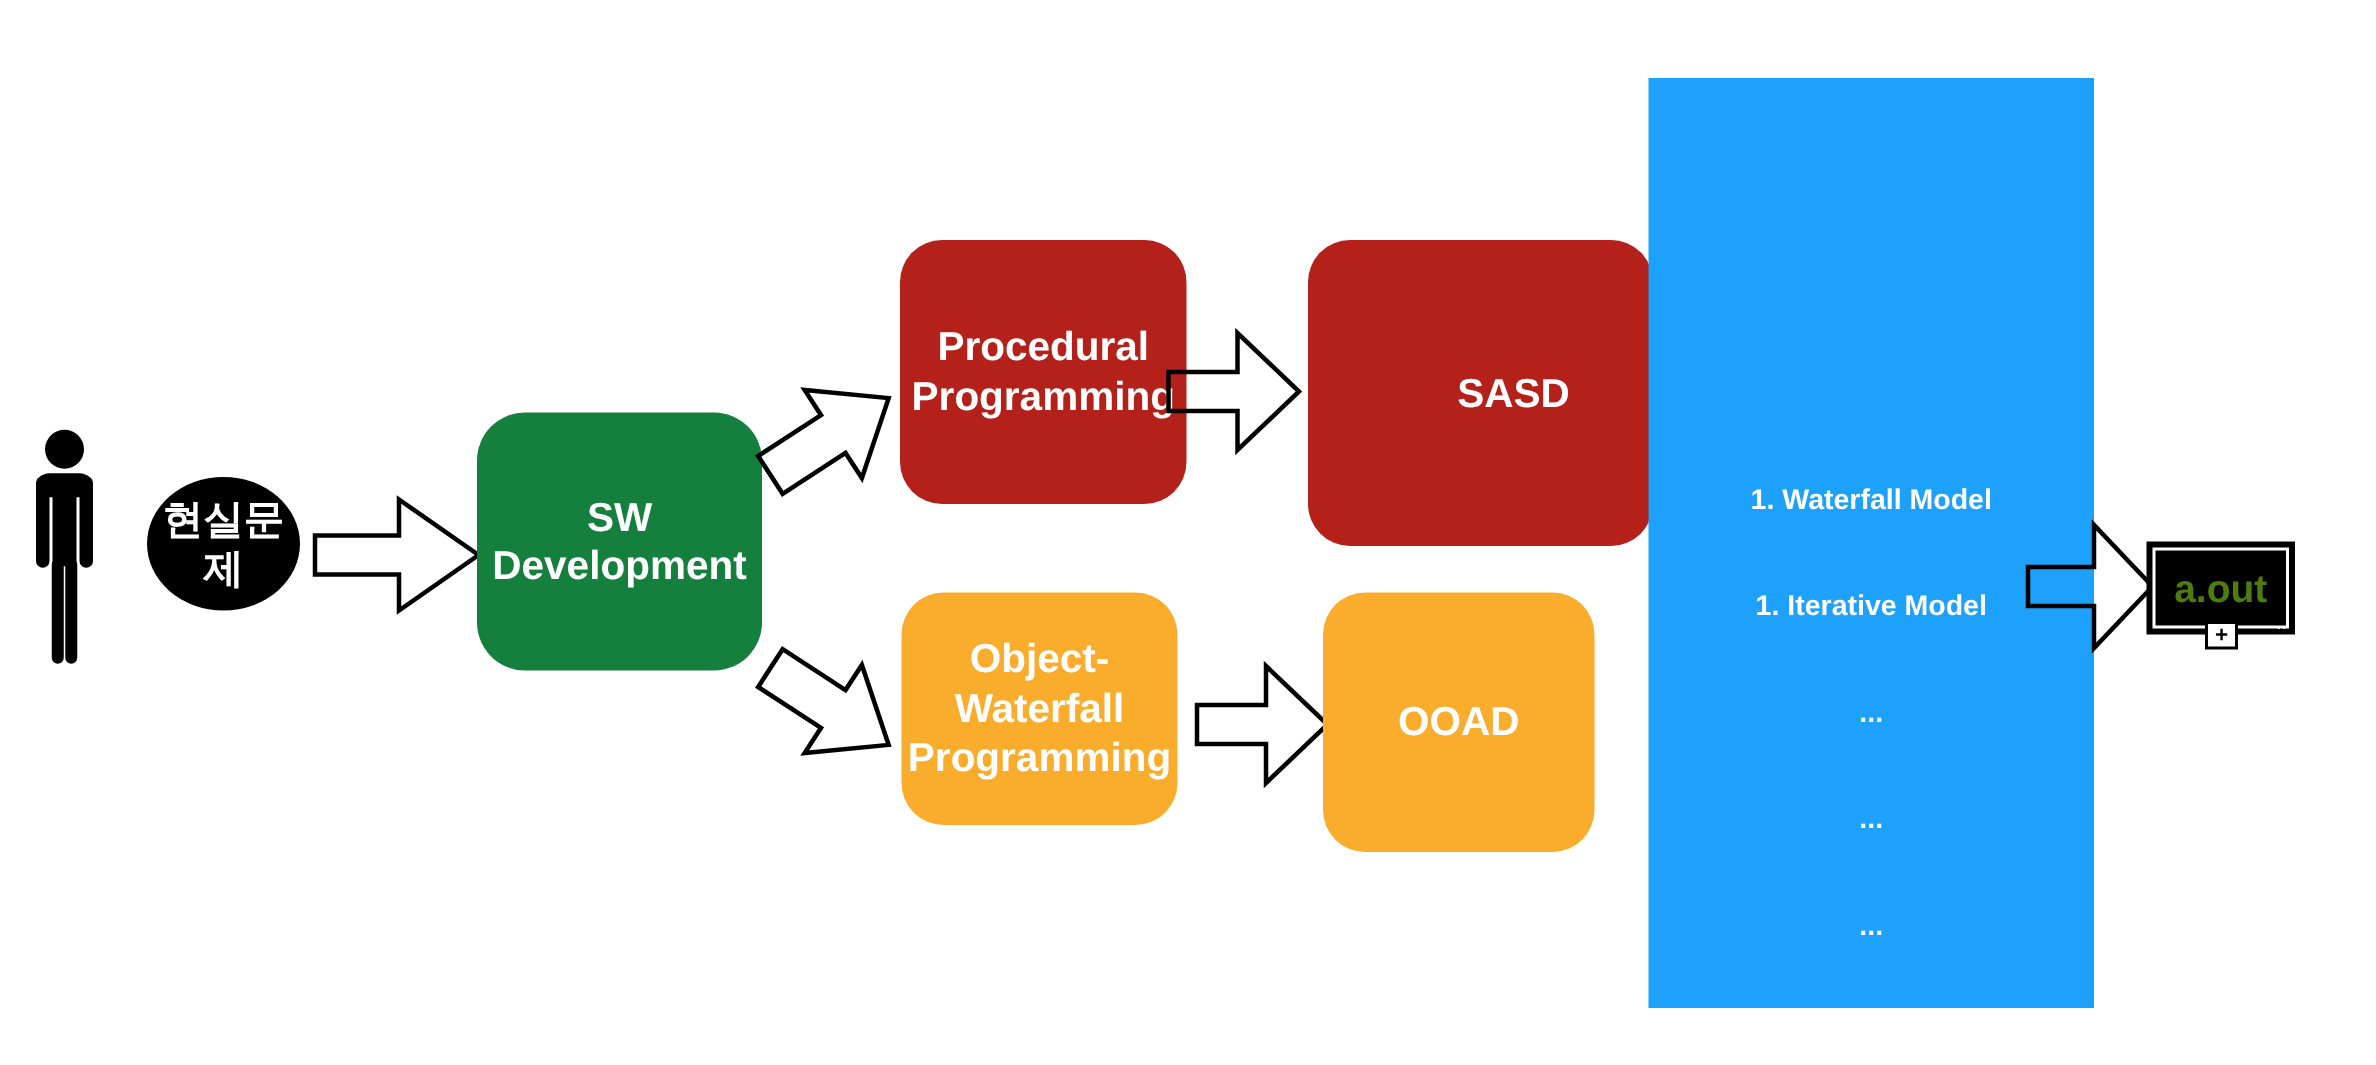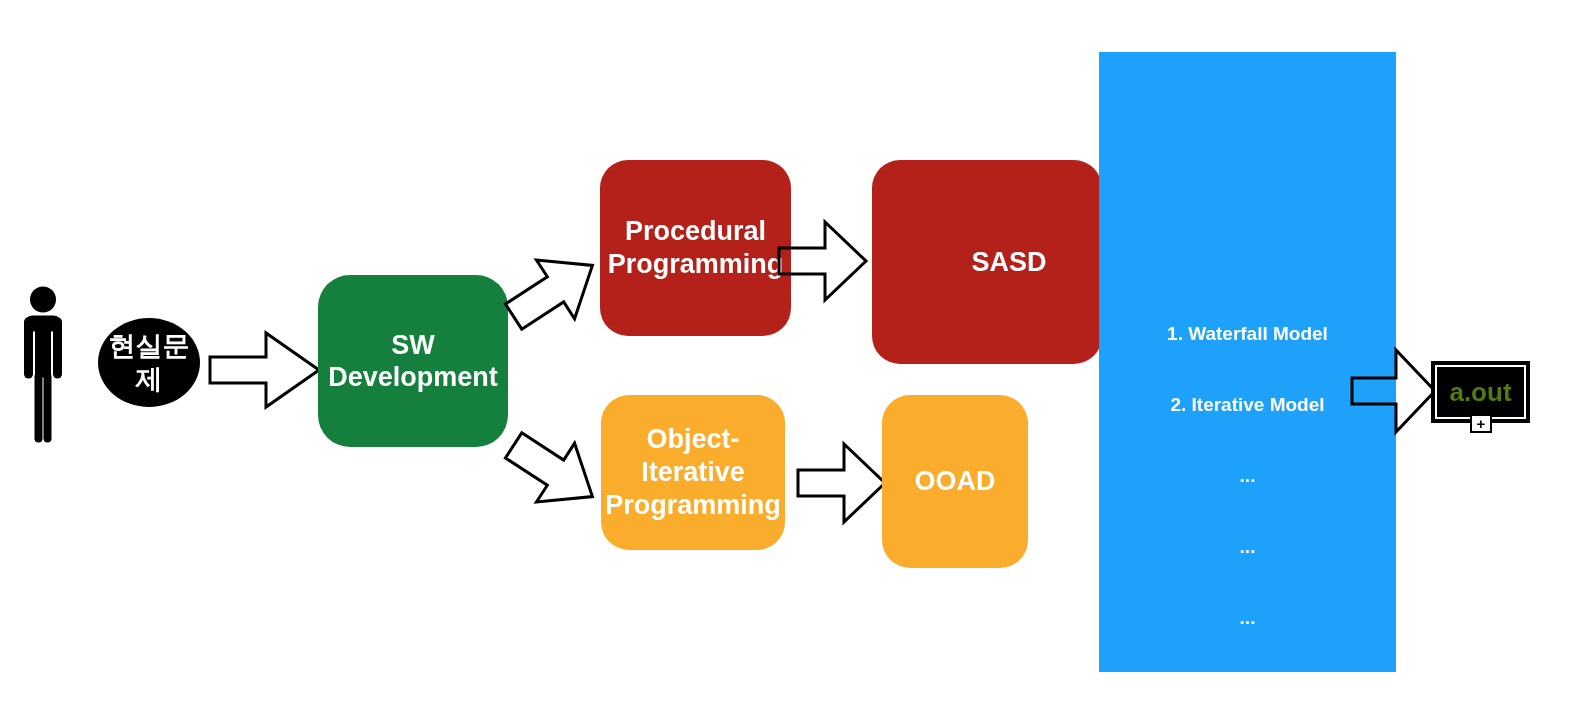--- a/index.html
+++ b/index.html
@@ -17,21 +17,21 @@
   .ellipse{left:98px;top:318px;width:102px;height:89px;background:#000;border-radius:50%;
            font-size:26px;}
   
   .sw{left:318px;top:275px;width:190px;height:172px;background:#15803d;border-radius:32px;font-size:26px;}
   .sw .line{line-height:32px;}
   .red{background:#B4211A;}
   .orange{background:#FAAD2D;}
   .proc{left:600px;top:160px;width:191px;height:176px;}
   .sasd{left:872px;top:160px;width:186px;height:204px;font-size:28px;padding-left:44px;}
   .oop{left:601px;top:395px;width:184px;height:155px;}
-  .ooad{left:882px;top:395px;width:146px;height:173px;font-size:28px;}
+  .ooad{left:882px;top:395px;width:181px;height:173px;font-size:28px;}
   
   .models{left:1099px;top:52px;width:297px;height:620px;background:#1EA1FA;border-radius:0;
           justify-content:flex-start;padding-top:228px;box-sizing:border-box;}
   .models .line{font-size:19px;line-height:35px;margin-top:36px;}
   
   .arrow{position:absolute;overflow:visible;}
   .arrow polygon{fill:none;stroke:#000;stroke-width:3;stroke-linejoin:miter;}
   
   .aout{position:absolute;left:1431px;top:361px;width:99px;height:62px;background:#000;}
   .aout .screen-border{position:absolute;left:4px;top:4px;right:4px;bottom:4px;border:2px solid #fff;}
@@ -93,35 +93,35 @@
   <svg class="arrow" style="left:777px;top:217px;width:92px;height:88px" viewBox="0 0 92 88">
     <polygon points="2,31 48,31 48,5 89,44 48,83 48,57 2,57"></polygon>
   </svg>
 
   <div class="node rounded red sasd">
     <div class="line">SASD</div>
   </div>
 
   <div class="node rounded orange oop">
     <div class="line">Object-</div>
-    <div class="line">Iterative</div>
+    <div class="line">Waterfall</div>
     <div class="line">Programming</div>
   </div>
 
   <svg class="arrow" style="left:796px;top:439px;width:92px;height:88px" viewBox="0 0 92 88">
     <polygon points="2,31 48,31 48,5 89,44 48,83 48,57 2,57"></polygon>
   </svg>
 
   <div class="node rounded orange ooad">
     <div class="line">OOAD</div>
   </div>
 
   <div class="node models">
     <div class="line">1. Waterfall Model</div>
-    <div class="line">2. Iterative Model</div>
+    <div class="line">1. Iterative Model</div>
     <div class="line">...</div>
     <div class="line">...</div>
     <div class="line">...</div>
   </div>
 
   <svg class="arrow" style="left:1350px;top:345px;width:88px;height:92px" viewBox="0 0 88 92">
     <polygon points="2,33 46,33 46,5 85,46 46,87 46,59 2,59"></polygon>
   </svg>
 
   <div class="aout">

